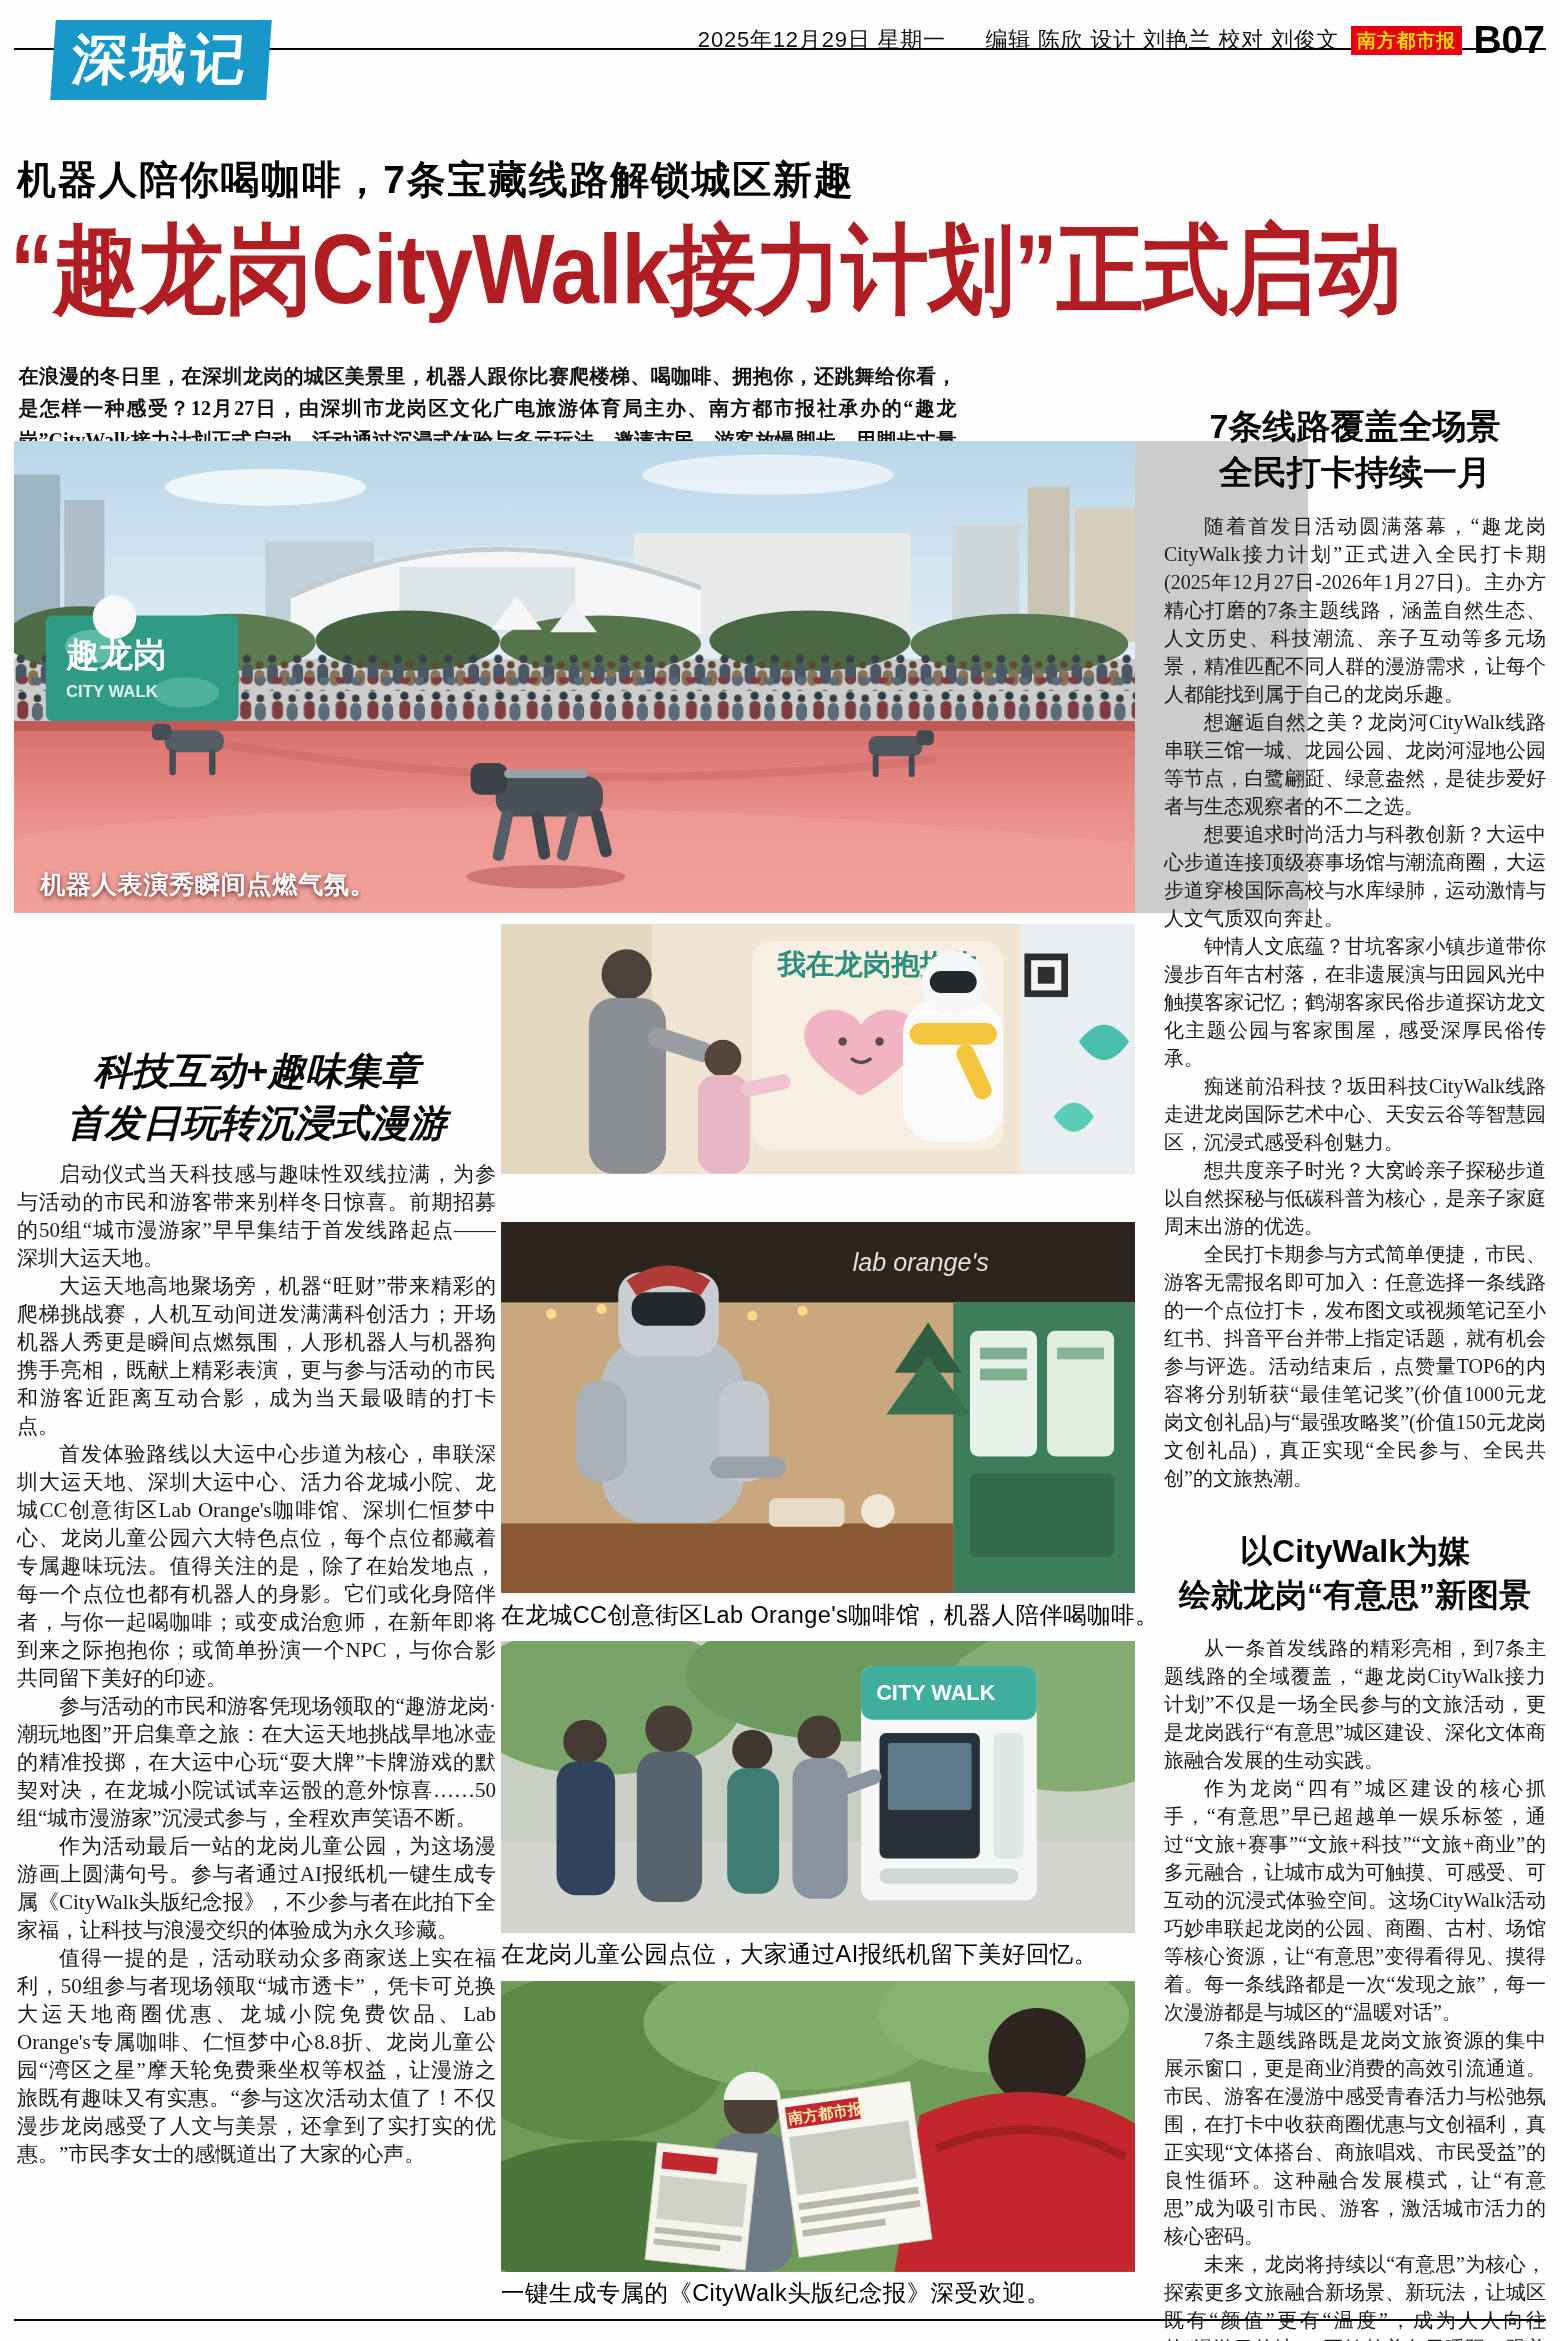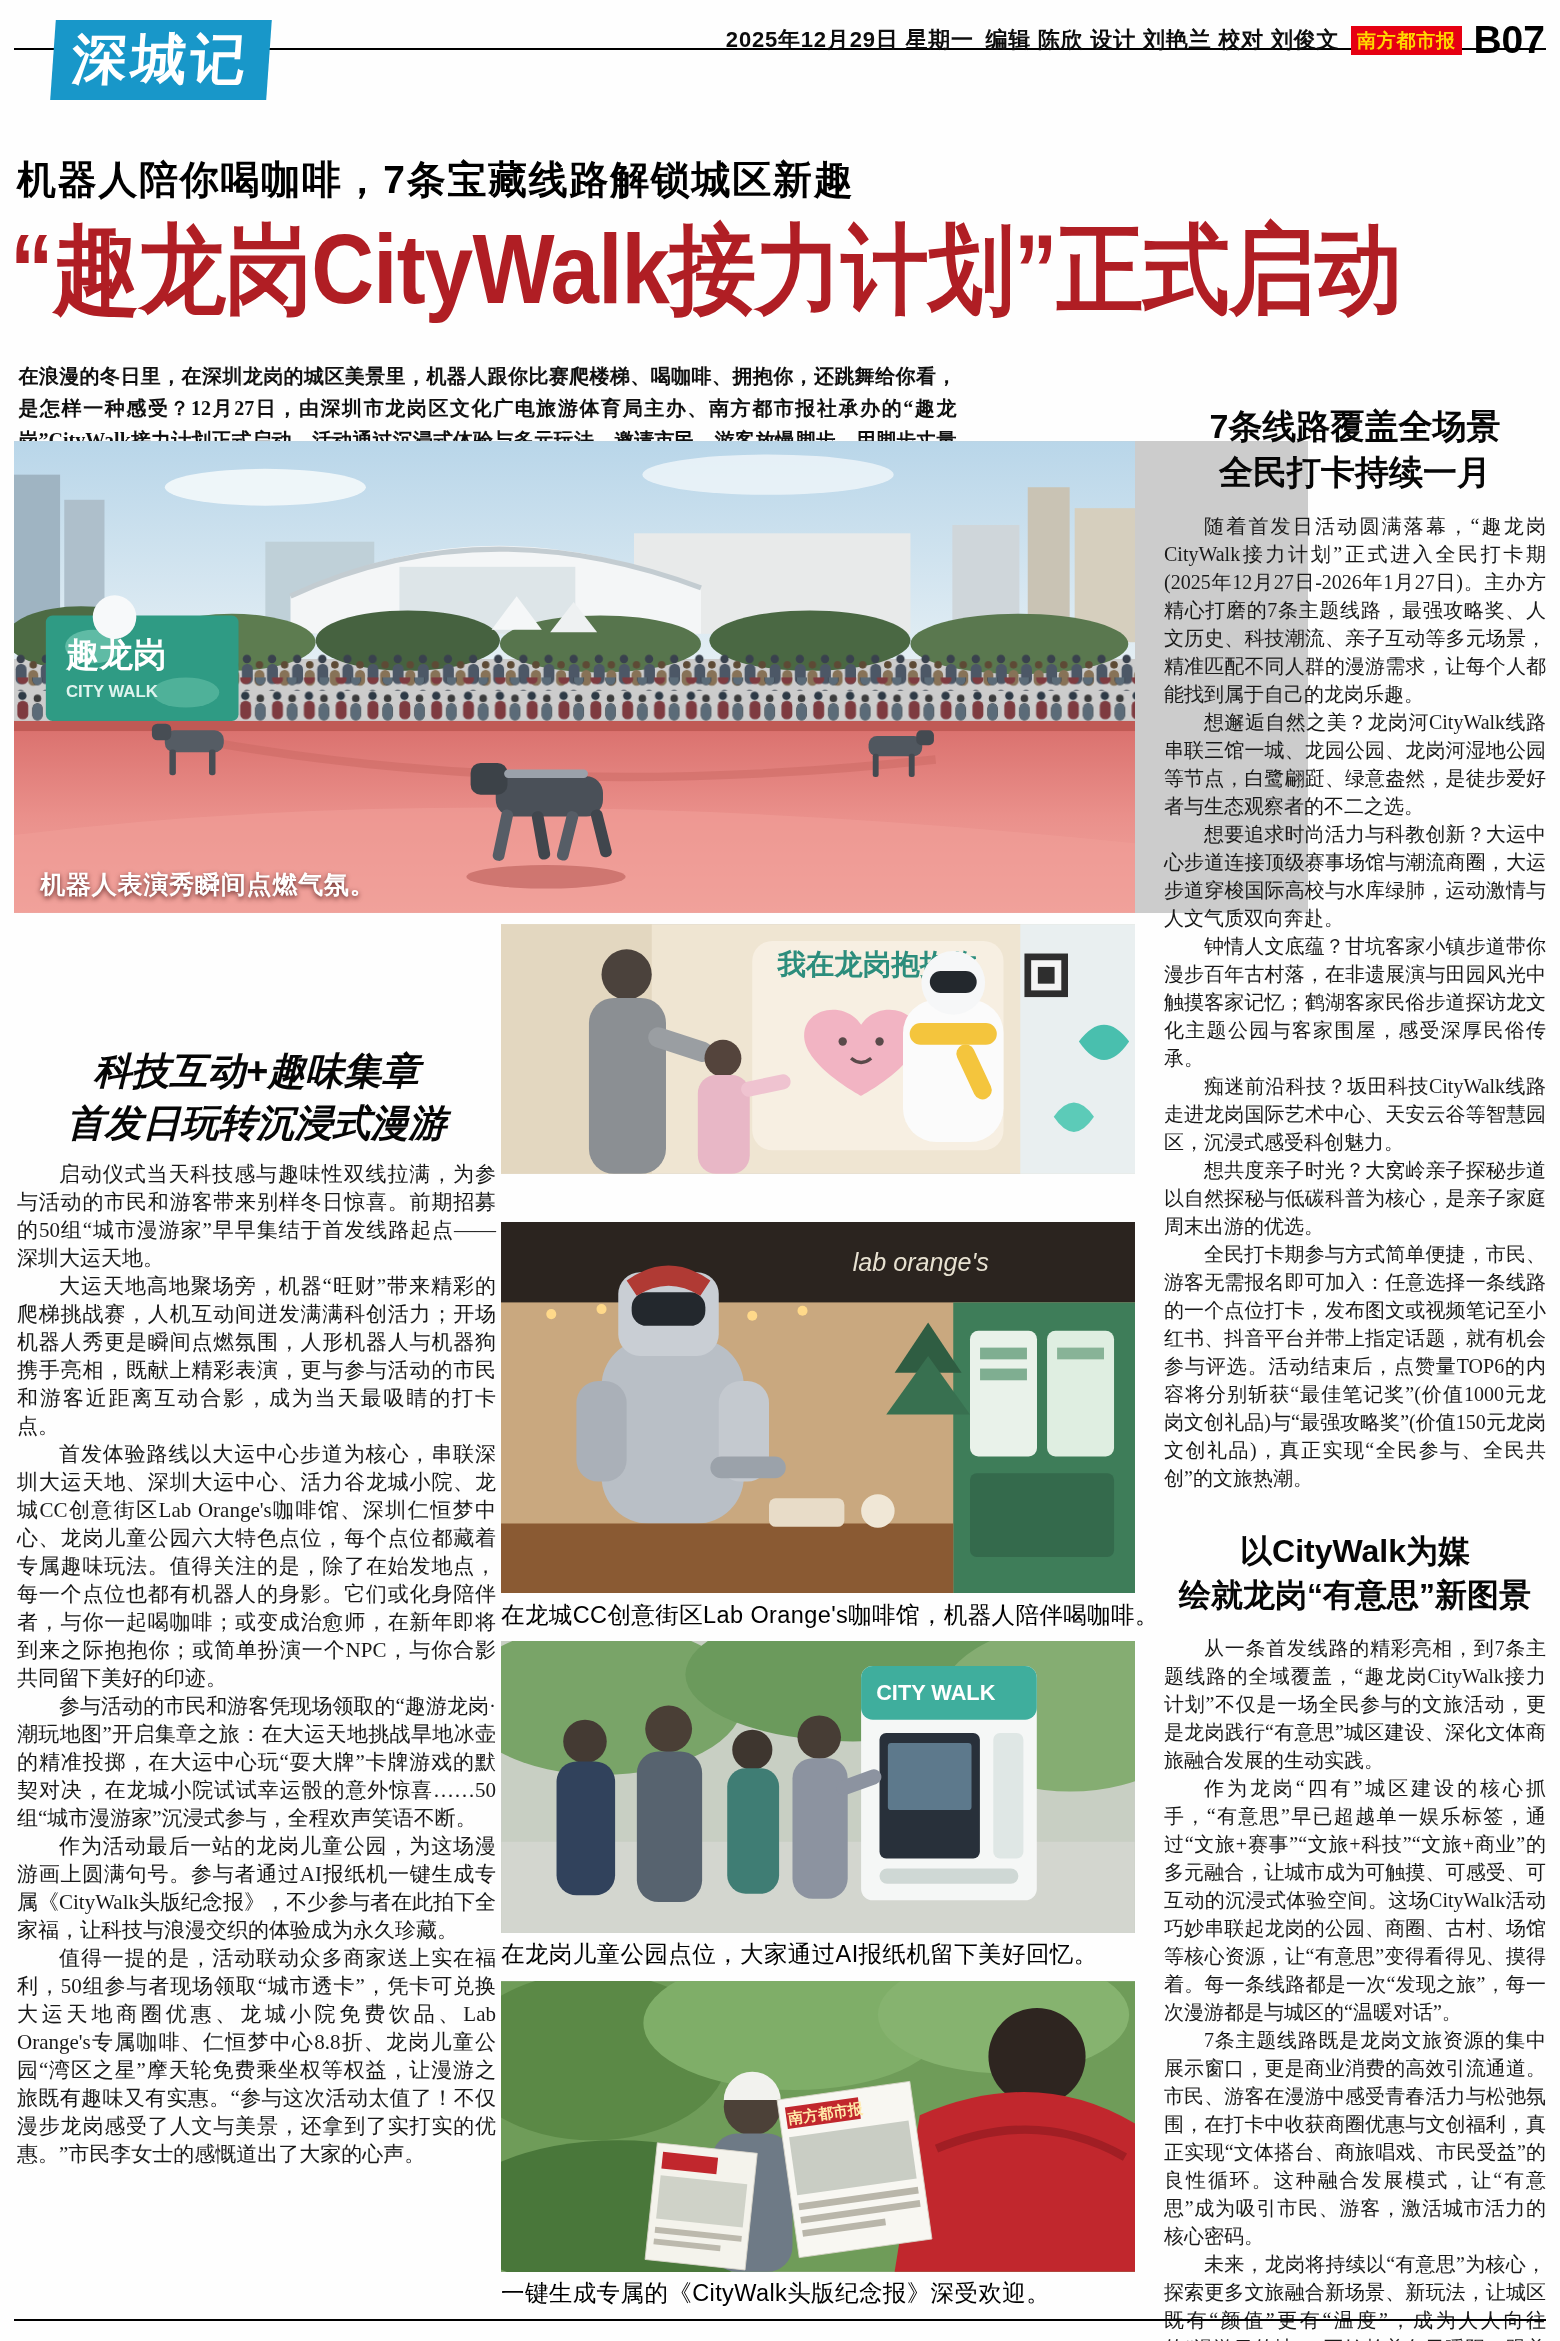--- a/index.html
+++ b/index.html
@@ -4,21 +4,21 @@
 <style>
   html,body{margin:0;padding:0;background:#e9e9e9;}
   #page{position:relative;width:1560px;height:2342px;background:#fefefe;overflow:hidden;
         font-family:"Liberation Sans",sans-serif;color:#111;}
   
   .rule-top{position:absolute;left:14.2px;right:14.2px;top:48px;border-top:2.5px solid #000;}
   .section-logo{position:absolute;left:53px;top:20px;width:216px;height:80px;background:#1897c9;
         color:#fff;display:flex;align-items:center;justify-content:center;
         font-weight:900;font-size:55px;letter-spacing:4.2px;transform:skewX(-4deg);}
   .meta{position:absolute;top:20px;right:15px;display:flex;align-items:center;gap:11.7px;height:40px;}
-  .dateline,.staffline{font-size:22px;font-weight:700;color:#0d0d0d;letter-spacing:0.8px;white-space:nowrap;}
+  .dateline,.staffline{font-size:22px;font-weight:400;color:#0d0d0d;letter-spacing:0.8px;white-space:nowrap;margin-left:28px;}
   .paper-box{background:#e60012;color:#ffd800;font-weight:900;font-size:19px;line-height:19px;
         padding:5px 5.9px;letter-spacing:0.8px;font-family:"Liberation Serif",serif;white-space:nowrap;}
   .pageno{font-size:39px;font-weight:900;color:#000;}
   
   .kicker{position:absolute;left:17px;top:153px;font-size:39px;font-weight:800;color:#000;
         letter-spacing:1.7px;white-space:nowrap;}
   .headline{position:absolute;left:10px;top:204px;width:1541px;font-size:87px;font-weight:900;
         color:#b01e24;letter-spacing:-0.8px;white-space:nowrap;transform:scaleY(1.12);
         transform-origin:top left;}
   .lead{position:absolute;left:18.4px;top:360px;width:938px;font-family:"Liberation Serif",serif;
@@ -332,21 +332,21 @@
       <p>值得一提的是，活动联动众多商家送上实在福利，50组参与者现场领取“城市透卡”，凭卡可兑换大运天地商圈优惠、龙城小院免费饮品、Lab Orange's专属咖啡、仁恒梦中心8.8折、龙岗儿童公园“湾区之星”摩天轮免费乘坐权等权益，让漫游之旅既有趣味又有实惠。“参与这次活动太值了！不仅漫步龙岗感受了人文与美景，还拿到了实打实的优惠。”市民李女士的感慨道出了大家的心声。</p>
     </div>
   </div>
 
   <div class="right-col">
     <div class="col-title">
       <div>7条线路覆盖全场景</div>
       <div>全民打卡持续一月</div>
     </div>
     <div class="body">
-      <p>随着首发日活动圆满落幕，“趣龙岗CityWalk接力计划”正式进入全民打卡期(2025年12月27日-2026年1月27日)。主办方精心打磨的7条主题线路，最强攻略奖、人文历史、科技潮流、亲子互动等多元场景，精准匹配不同人群的漫游需求，让每个人都能找到属于自己的龙岗乐趣。</p>
+      <p>随着首发日活动圆满落幕，“趣龙岗CityWalk接力计划”正式进入全民打卡期(2025年12月27日-2026年1月27日)。主办方精心打磨的7条主题线路，涵盖自然生态、人文历史、科技潮流、亲子互动等多元场景，精准匹配不同人群的漫游需求，让每个人都能找到属于自己的龙岗乐趣。</p>
       <p>想邂逅自然之美？龙岗河CityWalk线路串联三馆一城、龙园公园、龙岗河湿地公园等节点，白鹭翩跹、绿意盎然，是徒步爱好者与生态观察者的不二之选。</p>
       <p>想要追求时尚活力与科教创新？大运中心步道连接顶级赛事场馆与潮流商圈，大运步道穿梭国际高校与水库绿肺，运动激情与人文气质双向奔赴。</p>
       <p>钟情人文底蕴？甘坑客家小镇步道带你漫步百年古村落，在非遗展演与田园风光中触摸客家记忆；鹤湖客家民俗步道探访龙文化主题公园与客家围屋，感受深厚民俗传承。</p>
       <p>痴迷前沿科技？坂田科技CityWalk线路走进龙岗国际艺术中心、天安云谷等智慧园区，沉浸式感受科创魅力。</p>
       <p>想共度亲子时光？大窝岭亲子探秘步道以自然探秘与低碳科普为核心，是亲子家庭周末出游的优选。</p>
       <p>全民打卡期参与方式简单便捷，市民、游客无需报名即可加入：任意选择一条线路的一个点位打卡，发布图文或视频笔记至小红书、抖音平台并带上指定话题，就有机会参与评选。活动结束后，点赞量TOP6的内容将分别斩获“最佳笔记奖”(价值1000元龙岗文创礼品)与“最强攻略奖”(价值150元龙岗文创礼品)，真正实现“全民参与、全民共创”的文旅热潮。</p>
     </div>
     <div class="col-title title2">
       <div>以CityWalk为媒</div>
       <div>绘就龙岗“有意思”新图景</div>

